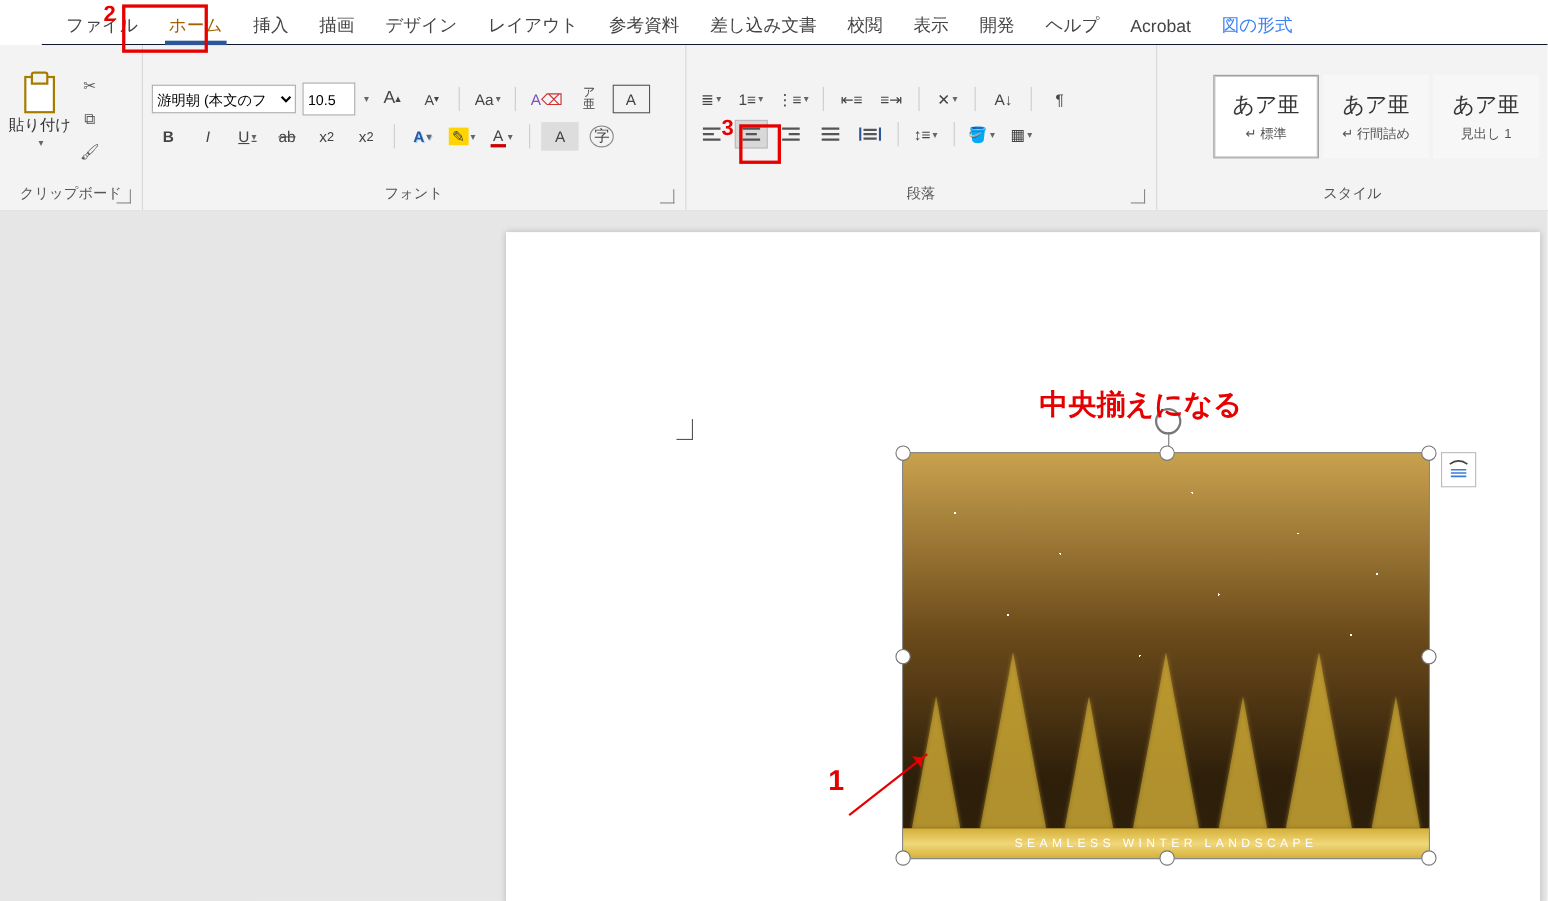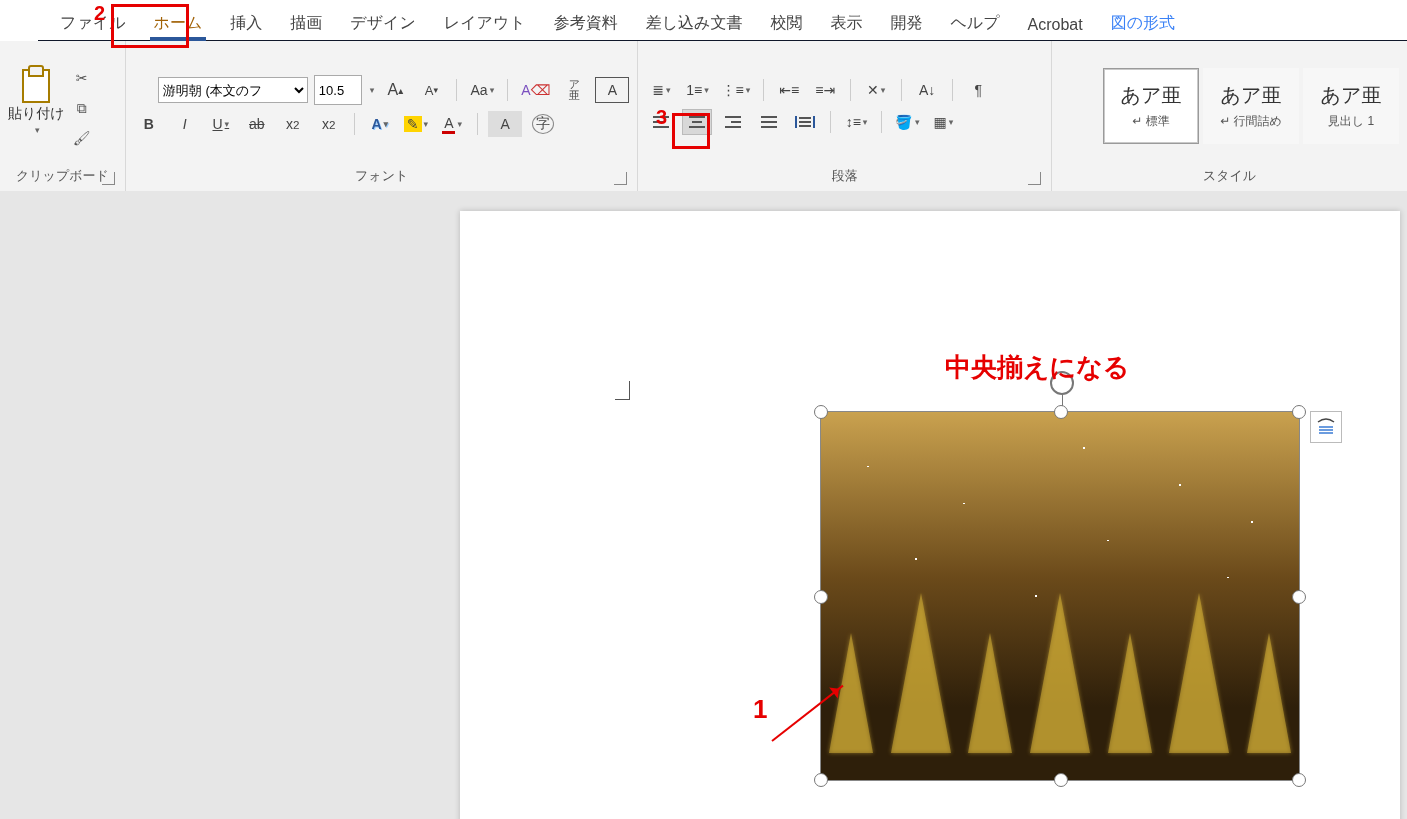--- a/index.html
+++ b/index.html
@@ -16,21 +16,21 @@
   
   .ribbon{display:flex;background:#f3f3f3;border-bottom:1px solid #c8c8c8;height:150px;}
   .group{border-right:1px solid #d8d8d8;display:flex;flex-direction:column;justify-content:space-between;padding:6px 8px 2px 8px;}
   .group-body{flex:1;display:flex;flex-direction:column;justify-content:center;gap:6px;}
   .group-label{text-align:center;font-size:13px;color:#555;padding:2px 0 4px 0;position:relative;}
   .dlg-launch{position:absolute;right:2px;bottom:4px;width:12px;height:12px;border:1px solid #888;border-top:none;border-left:none;}
   .row{display:flex;align-items:center;gap:6px;}
   .btn{display:flex;align-items:center;justify-content:center;min-width:24px;height:24px;padding:0 2px;color:#444;cursor:pointer;border:1px solid transparent;}
   .sep{width:1px;height:22px;background:#ccc;margin:0 4px;}
   select,input.fsize{height:26px;border:1px solid #aaa;background:#fff;font-size:13px;}
-  select.fontname{width:150px;margin-left:24px;}
+  select.fontname{width:131px;}
   input.fsize{width:40px;text-align:left;padding-left:4px;}
   
   .clip{display:flex;gap:6px;align-items:flex-start;}
   .paste{display:flex;flex-direction:column;align-items:center;gap:2px;cursor:pointer;}
   .paste-icon{width:36px;height:40px;position:relative;}
   .paste-icon::before{content:"";position:absolute;left:4px;top:6px;width:24px;height:30px;border:2px solid #a67c00;background:#fff;}
   .paste-icon::after{content:"";position:absolute;left:10px;top:2px;width:12px;height:8px;border:2px solid #a67c00;border-radius:3px 3px 0 0;background:#f3f3f3;}
   .mini-col{display:flex;flex-direction:column;gap:8px;padding-top:4px;}
   .mini-btn{width:22px;height:22px;display:flex;align-items:center;justify-content:center;color:#555;cursor:pointer;}
   
@@ -278,20 +278,21 @@
         <div class="stars"></div>
         <div class="trees">
           <div class="tree sm"></div>
             <div class="tree"></div>
             <div class="tree sm"></div>
           <div class="tree"></div>
             <div class="tree sm"></div>
             <div class="tree"></div>
             <div class="tree sm"></div>
         </div>
+        <div class="caption-bar">SEAMLESS WINTER LANDSCAPE</div>
       </div>
       <div class="sel-border"></div>
       <div class="rotate"></div>
       <div class="handle h-tl"></div>
       <div class="handle h-t"></div>
       <div class="handle h-tr"></div>
       <div class="handle h-l"></div>
       <div class="handle h-r"></div>
       <div class="handle h-bl"></div>
       <div class="handle h-b"></div>

